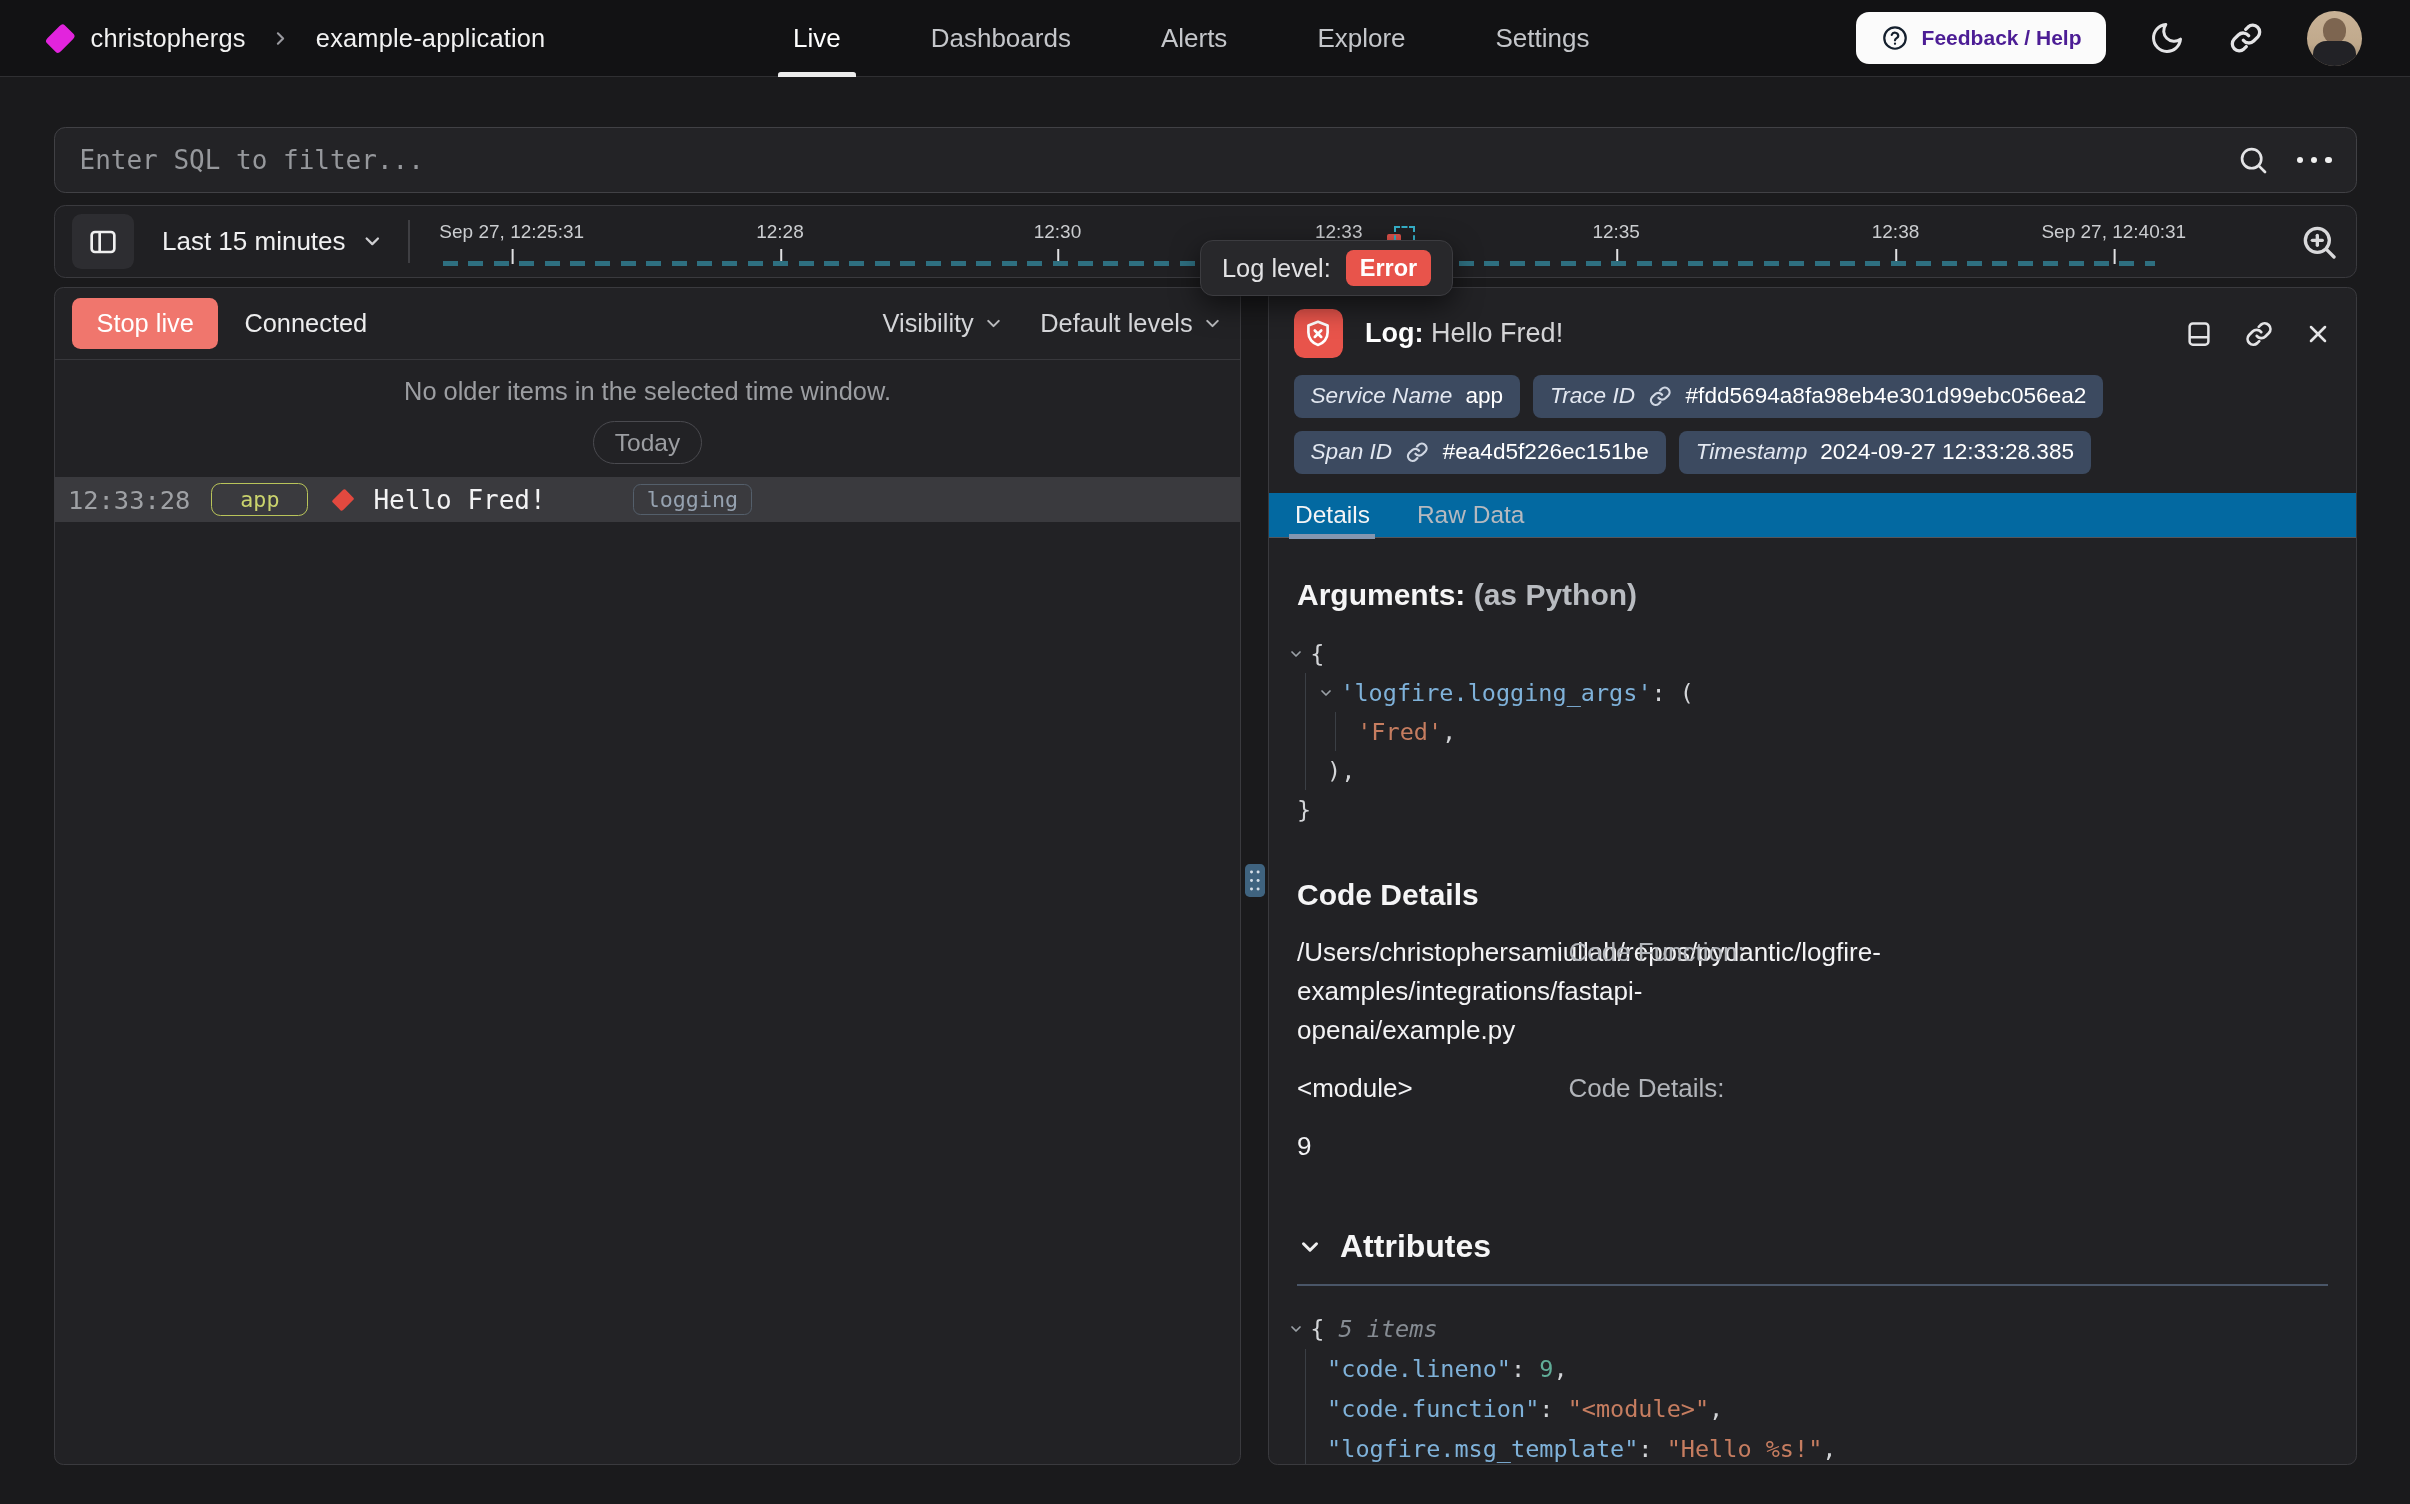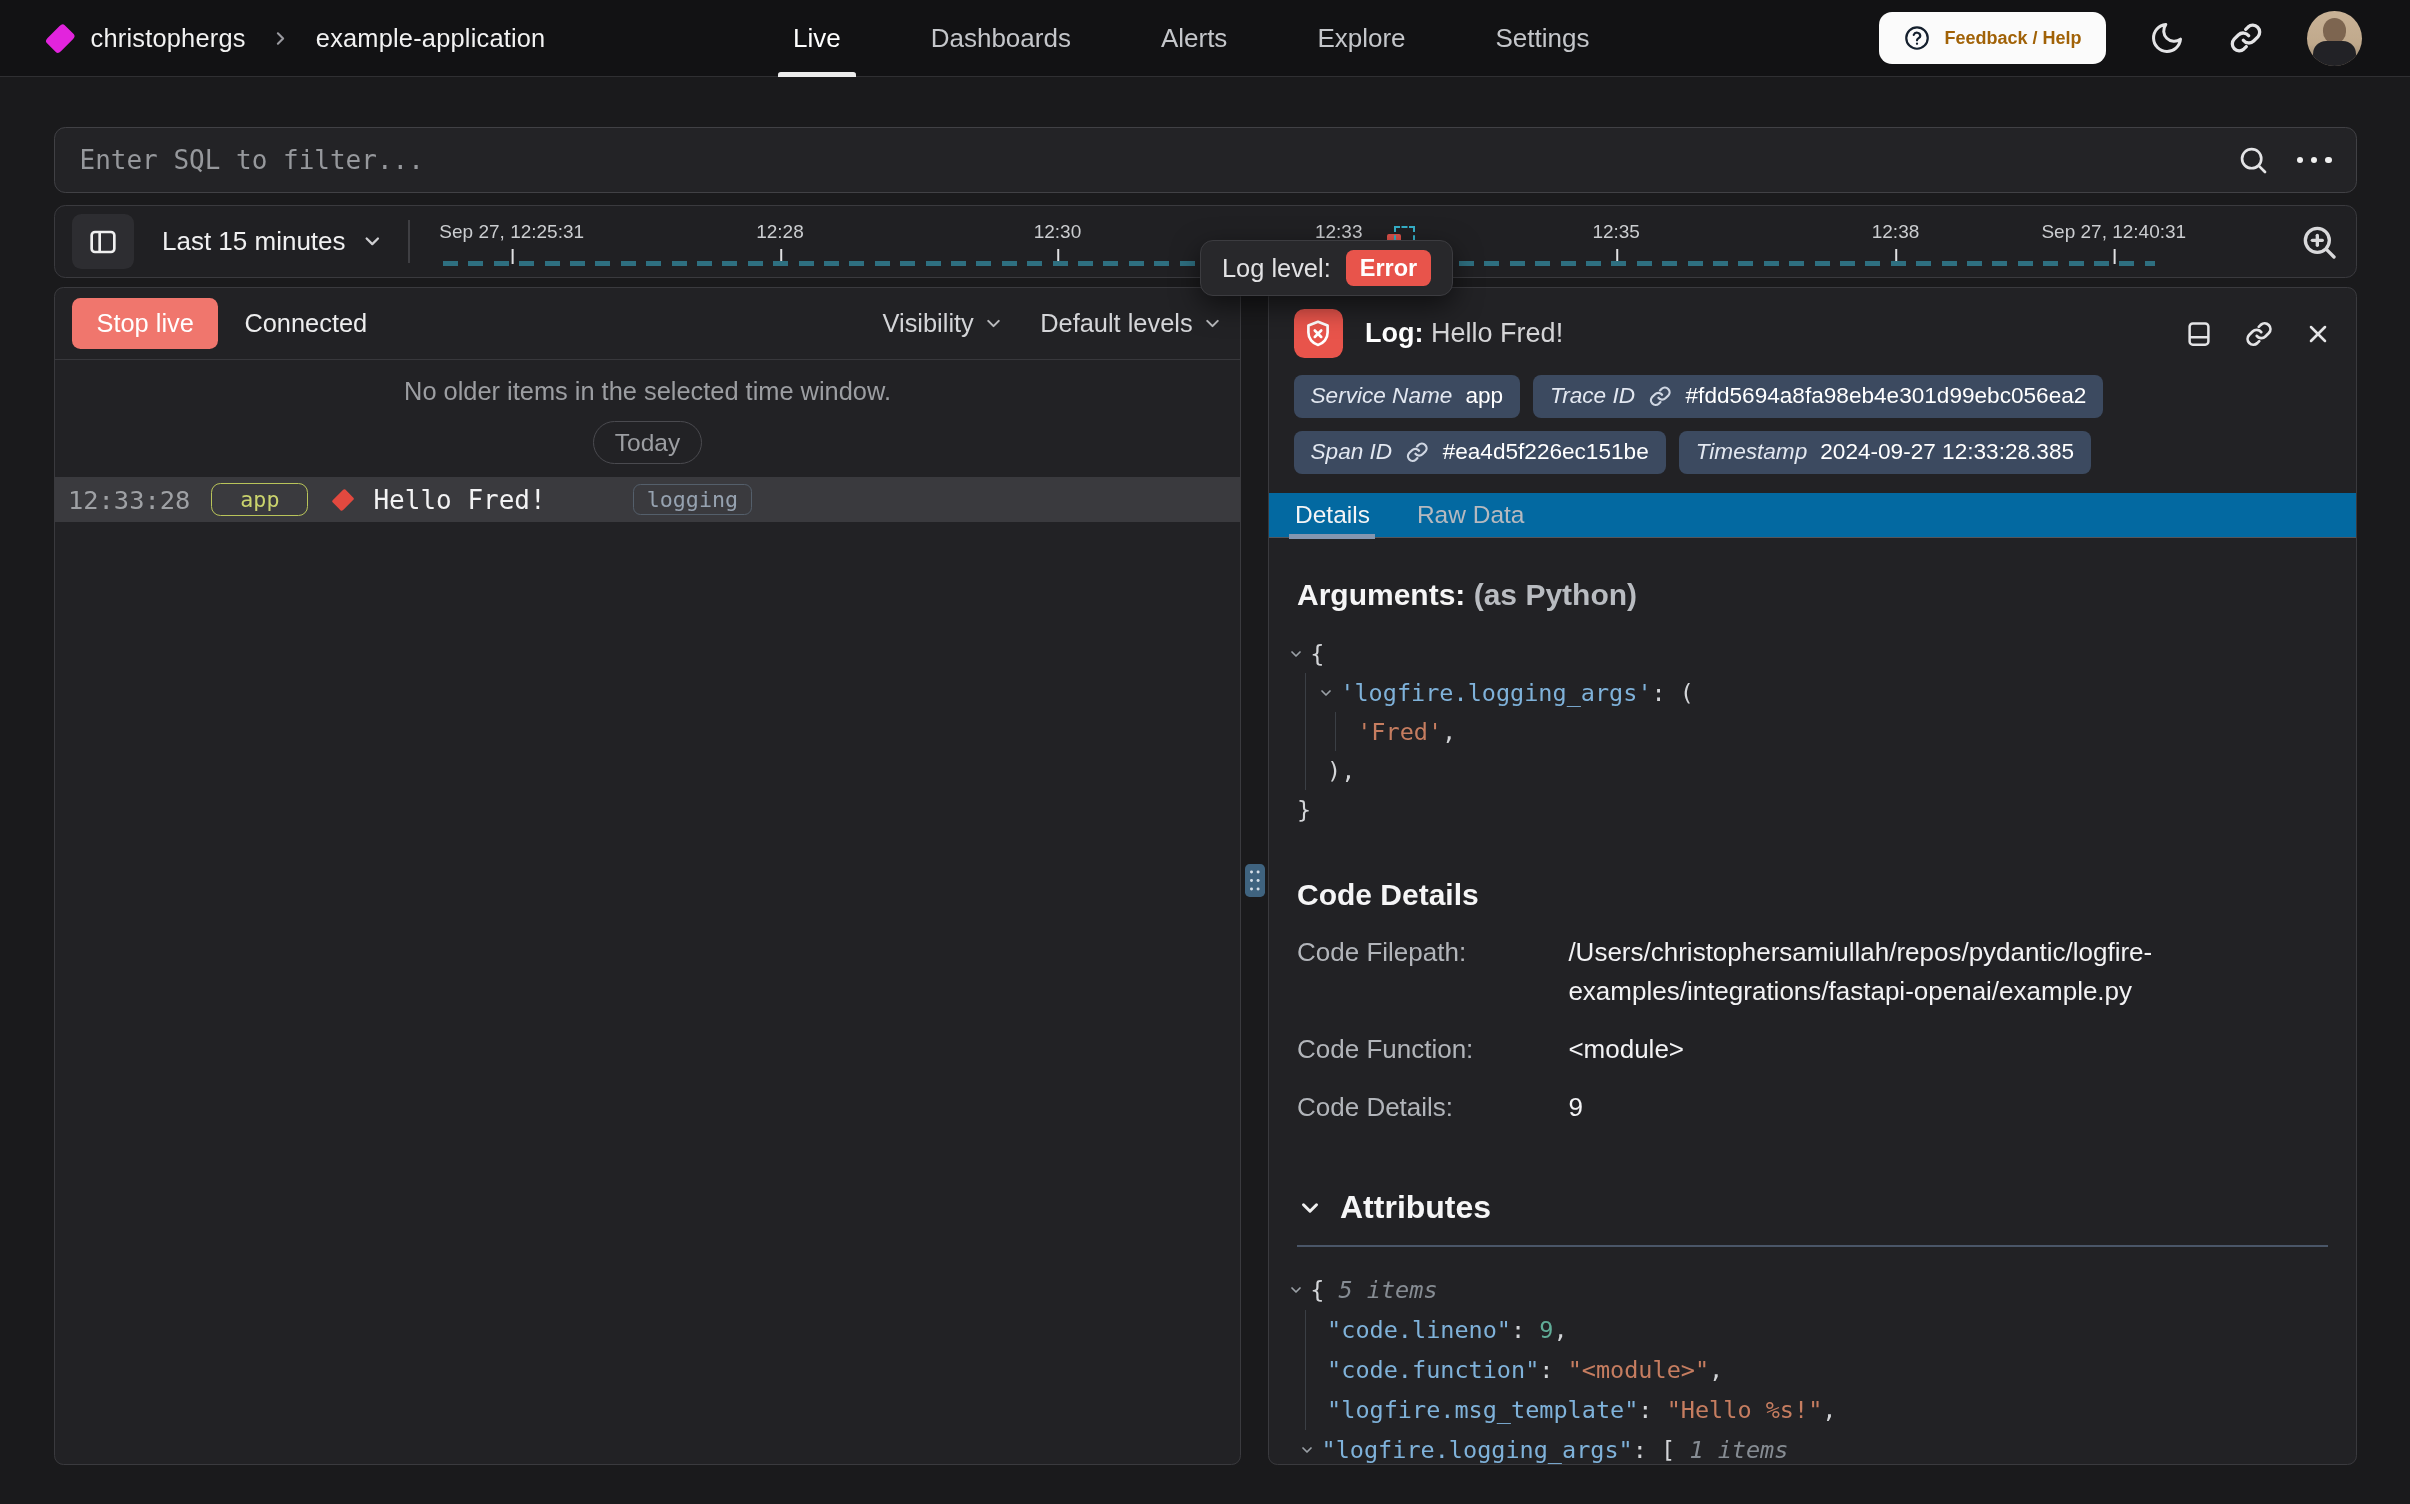--- a/index.html
+++ b/index.html
@@ -15,22 +15,22 @@
     background:#121214; border-bottom:1.9px solid #2f2f32; display:flex; align-items:center; padding:0 49px; }
   .brand { display:flex; align-items:center; gap:19px; }
   .diamond-logo { width:22.6px; height:22.6px; background:#e224dd; transform:rotate(45deg) scale(.82,1.1); border-radius:3.8px; }
   .crumb { font-size:25.4px; color:#f2f2f2; letter-spacing:0.2px; }
   .crumb-sep { color:#9a9aa0; margin:0 5.6px; }
   .navtabs { position:absolute; left:793px; top:0; height:77px; display:flex; align-items:stretch; gap:90px; }
   .navtab { position:relative; display:flex; align-items:center; font-size:26px; color:#c4c6ca; cursor:default; }
   .navtab.active { color:#ffffff; }
   .navtab.active::after { content:""; position:absolute; left:-15px; right:-15px; bottom:0; height:4.7px; background:#ececec; border-radius:2.8px 2.8px 0 0; }
   .nav-right { margin-left:auto; display:flex; align-items:center; gap:43px; }
-  .feedback-btn { display:flex; align-items:center; gap:13px; background:#fbfbfb; color:#a16207;
-    border:none; border-radius:13px; padding:12.2px 24.5px; font-size:18px; font-weight:700; cursor:pointer; }
+  .feedback-btn { display:flex; align-items:center; gap:13px; background:#fbfbfb; color:#4c1d95;
+    border:none; border-radius:13px; padding:12.2px 24.5px; font-size:21px; font-weight:700; cursor:pointer; }
   .icon-btn { color:#e4e4e6; background:none; border:none; cursor:pointer; }
   .avatar { width:55px; height:55px; border-radius:50%; position:relative; overflow:hidden;
     background:linear-gradient(180deg,#c9b296 0%,#c0a98c 60%,#93826c 100%); }
   .avatar::before { content:""; position:absolute; left:16px; top:7.5px; width:22.6px; height:24.5px; border-radius:50% 50% 45% 45%; background:#7d6550; }
   .avatar::after { content:""; position:absolute; left:5.6px; top:30px; width:43px; height:28px; border-radius:13px 13px 0 0; background:#222226; }
 
   
   .sql-bar { position:absolute; left:54px; top:127px; width:2303px; height:66px; background:#232326;
     border:1.9px solid #414145; border-radius:11.3px; display:flex; align-items:center; padding:0 24.5px; }
   .sql-input { flex:1; background:transparent; border:none; outline:none; color:#e6e6e8;
@@ -405,21 +405,20 @@
           <span class="ind g"></span>
           <span class="tk-p">),</span>
         </div>
         <div class="cline">
           <span class="tk-p">}</span>
         </div>
       </div>
 
       <h2 class="h-cd">Code Details</h2>
       <div class="cd-rows">
-        <span class="cd-label">Code Filepath:</span>
         <span class="cd-value">/Users/christophersamiullah/repos/pydantic/logfire-examples/integrations/fastapi-openai/example.py</span>
         <span class="cd-label">Code Function:</span>
         <span class="cd-value">&lt;module&gt;</span>
         <span class="cd-label">Code Details:</span>
         <span class="cd-value">9</span>
       </div>
 
       <div class="h-attr">
         <span>
           <svg width="26" height="26" viewBox="0 0 24 24" fill="none" stroke="#f0f0f0" stroke-width="2.8" stroke-linecap="round" stroke-linejoin="round">

